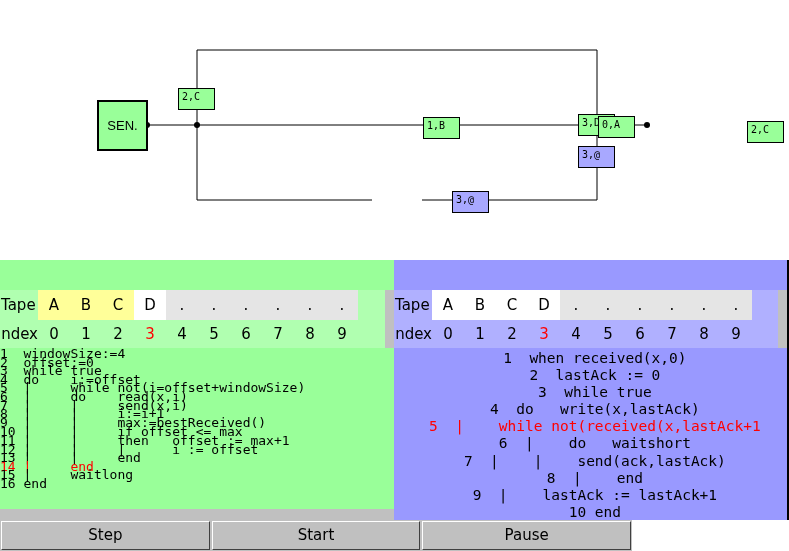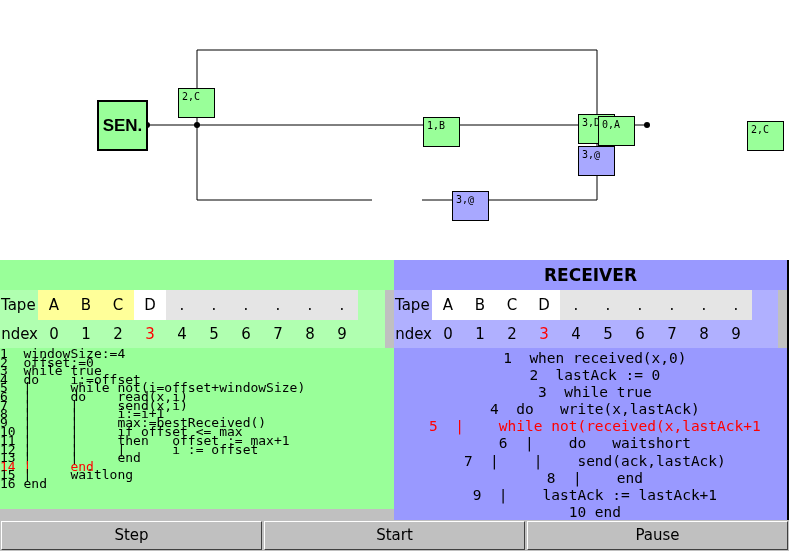--- a/index.html
+++ b/index.html
@@ -3,24 +3,24 @@
 <meta charset="utf-8">
 <style>
   * { box-sizing: border-box; margin: 0; padding: 0; }
   html, body { width: 789px; height: 551px; overflow: hidden; background: #ffffff; }
   body { position: relative; font-family: "DejaVu Sans", sans-serif; }
 
   #diagram { position: absolute; left: 0; top: 0; width: 789px; height: 260px; }
 
   .node {
     position: absolute; border: 2px solid #000; display: flex; align-items: center; justify-content: center;
-    font-family: "Liberation Sans", sans-serif; font-weight: bold; font-size: 17px;
+    font-family: "Liberation Sans", sans-serif; font-weight: normal; font-size: 13px;
   }
   .packet {
-    position: absolute; height: 30px; border: 1px solid #000; font-family: "DejaVu Sans Mono", monospace;
+    position: absolute; height: 22px; border: 1px solid #000; font-family: "DejaVu Sans Mono", monospace;
     font-size: 10px; line-height: 16px; padding-left: 3px; color: #000; white-space: nowrap; overflow: hidden;
   }
   .pk-green { background: #99ff99; }
   .pk-blue { background: #a8a8ff; }
 
   .panel { position: absolute; top: 260px; height: 260px; overflow: hidden; }
   #sender { left: 0; width: 394px; background: #99ff99; }
   #receiver { left: 394px; width: 393px; background: #9999ff; }
   #right-edge { position: absolute; left: 787px; top: 260px; width: 2px; height: 260px; background: #000; }
 
@@ -41,21 +41,21 @@
 
   .panel-scroll { position: absolute; right: 0; top: 30px; width: 9px; height: 58px; background: #c0c0c0; }
 
   .code { position: absolute; left: 0; top: 88px; width: 100%; font-family: "DejaVu Sans Mono", monospace; color: #000; white-space: pre; }
   #sender .code { font-size: 13px; line-height: 9.6px; top: 90px; transform: scaleY(0.9); transform-origin: top left; }
   #receiver .code { font-size: 14.5px; line-height: 17.1px; top: 90px; text-align: center; }
   .code-line { display: block; height: auto; }
   .code-line.active { color: #ff0000; }
   .code-bottom { position: absolute; left: 0; bottom: 0; width: 100%; height: 11px; background: #c0c0c0; }
 
-  #buttons { position: absolute; left: 0; top: 520px; width: 789px; height: 31px; background: #c0c0c0; display: flex; }
+  #buttons { position: absolute; left: 0; top: 520px; width: 632px; height: 31px; background: #c0c0c0; display: flex; }
   .btn {
     flex: 1; height: 29px; margin: 1px 1px; background: #c0c0c0;
     border-top: 1px solid #ffffff; border-left: 1px solid #ffffff; border-right: 1px solid #404040; border-bottom: 1px solid #404040;
     font-family: "DejaVu Sans", sans-serif; font-size: 15px; text-align: center; line-height: 27px; color: #000; cursor: pointer;
   }
 </style>
 </head>
 <body>
 
 <div id="diagram">
@@ -109,21 +109,20 @@
     <span class="cell">7</span>
     <span class="cell">8</span>
     <span class="cell">9</span>
   </div>
   <div class="panel-scroll"></div>
   <div class="code" id="sender-code"><span class="code-line">1  windowSize:=4</span><span class="code-line">2  offset:=0</span><span class="code-line">3  while true</span><span class="code-line">4  do    i:=offset</span><span class="code-line">5  |     while not(i=offset+windowSize)</span><span class="code-line">6  |     do    read(x,i)</span><span class="code-line">7  |     |     send(x,i)</span><span class="code-line">8  |     |     i:=i+1</span><span class="code-line">9  |     |     max:=bestReceived()</span><span class="code-line">10 |     |     if offset &lt;= max</span><span class="code-line">11 |     |     then   offset := max+1</span><span class="code-line">12 |     |     |      i := offset</span><span class="code-line">13 |     |     end</span><span class="code-line active">14 |     end</span><span class="code-line">15 |     waitlong</span><span class="code-line">16 end</span></div>
   <div class="code-bottom"></div>
 </div>
 
 <div class="panel" id="receiver">
-  <div class="panel-title">RECEIVER</div>
   <div class="tape-row">
     <span class="row-label">Tape</span>
     <span class="cell ack">A</span>
     <span class="cell ack">B</span>
     <span class="cell ack">C</span>
     <span class="cell ack">D</span>
     <span class="cell empty">.</span>
     <span class="cell empty">.</span>
     <span class="cell empty">.</span>
     <span class="cell empty">.</span>

